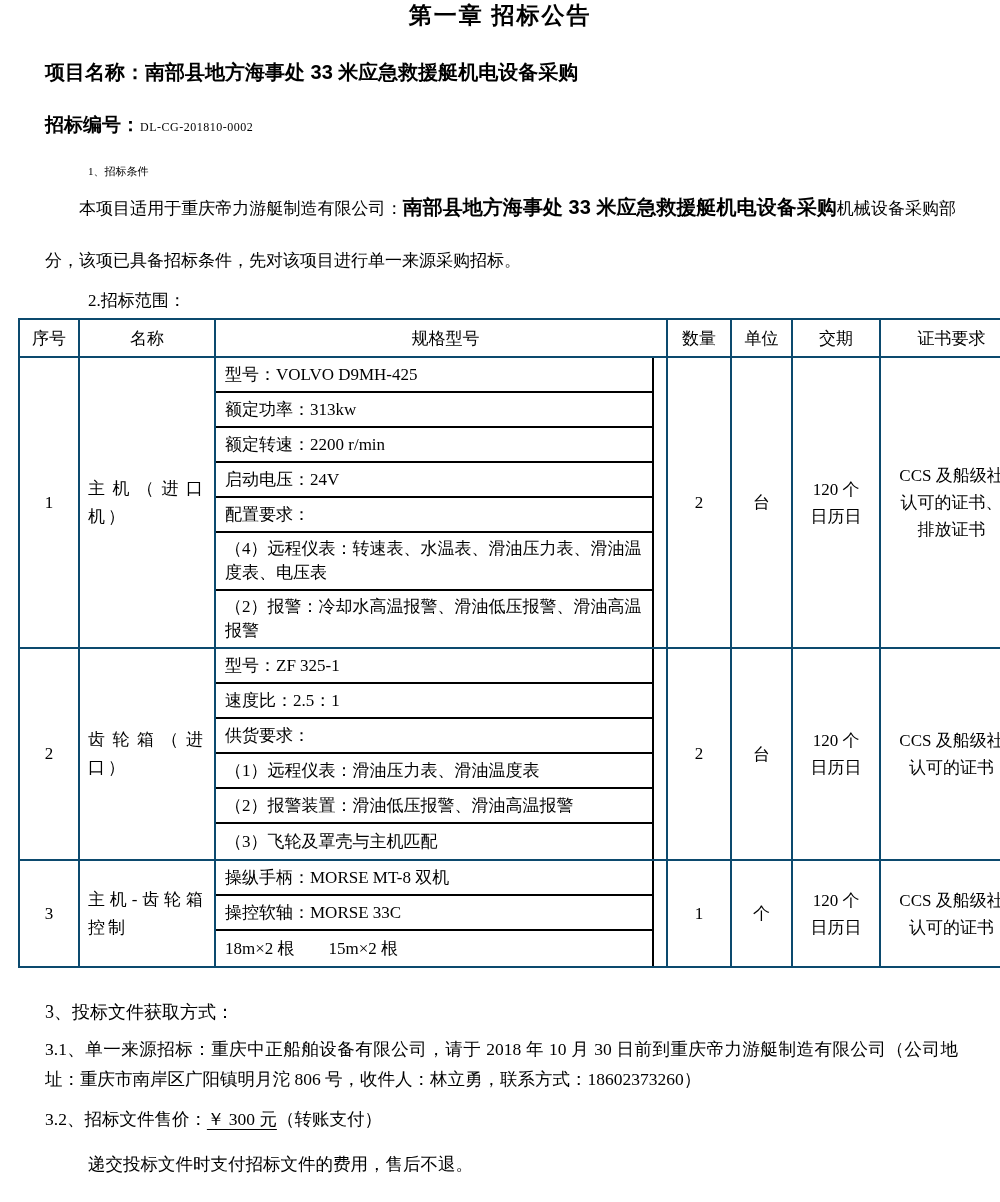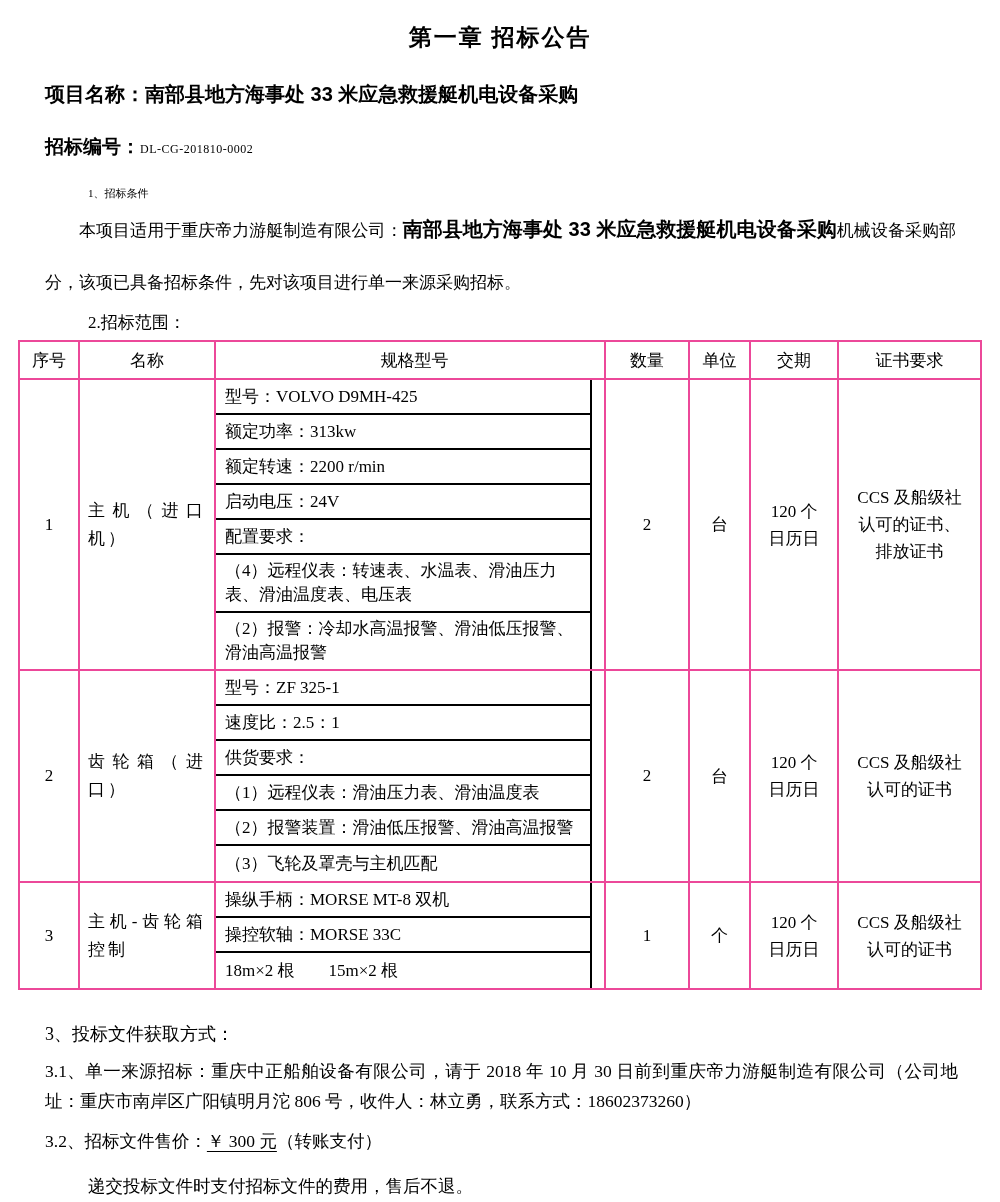--- a/index.html
+++ b/index.html
@@ -2,21 +2,21 @@
 <html><head>
 <meta charset="utf-8">
 <style>
   html,body{margin:0;padding:0;}
   body{
     width:1000px;height:1202px;background:#ffffff;color:#000;
     font-family:"Liberation Serif","DejaVu Serif",serif;
     overflow:hidden;
   }
   .doc-title{
-    padding-top:22px;text-align:center;font-size:23px;font-weight:bold;
+    padding-top:0;text-align:center;font-size:23px;font-weight:bold;
     letter-spacing:2px;
   }
   .line-project{margin:28px 42px 0 45px;font-size:20px;}
   .label-bold{font-weight:bold;}
   .project-name{
     font-family:"Liberation Sans","DejaVu Sans",sans-serif;
     font-weight:bold;font-size:20px;
   }
   .line-tenderno{margin:26px 42px 0 45px;font-size:19px;}
   .tenderno-value{font-weight:normal;font-size:12px;letter-spacing:.5px;}
@@ -30,27 +30,27 @@
     font-family:"Liberation Sans","DejaVu Sans",sans-serif;
     font-weight:bold;font-size:20px;
   }
   .sec2-heading{margin:2px 42px 6px 88px;font-size:17px;}
 
   table.spec-table{
     border-collapse:collapse;table-layout:fixed;
     margin-left:18px;width:938px;
   }
   table.spec-table th,table.spec-table td{
-    border:2px solid #ec4899;font-size:17px;font-weight:normal;
+    border:2px solid #0c4a6e;font-size:17px;font-weight:normal;
     vertical-align:middle;box-sizing:border-box;
   }
   th.col-no{width:60px;}
   th.col-name{width:136px;}
-  th.col-spec{width:390px;}
-  th.col-qty{width:84px;}
+  th.col-spec{width:452px;}
+  th.col-qty{width:64px;}
   th.col-unit{width:61px;}
   th.col-delivery{width:88px;margin-left:22px;}
   th.col-cert{width:143px;}
   table.spec-table th{height:38px;text-align:center;}
   th.col-spec{text-align:left;padding-left:10px;}
   td.cell-no,td.cell-qty,td.cell-unit{text-align:center;}
   td.cell-name{padding:4px 8px;letter-spacing:3px;line-height:28px;text-align:justify;}
   td.cell-spec{padding:0;vertical-align:top;}
   .spec-wrap{margin-right:12px;border-right:2px solid #000;min-height:100%;}
   .spec-row{

